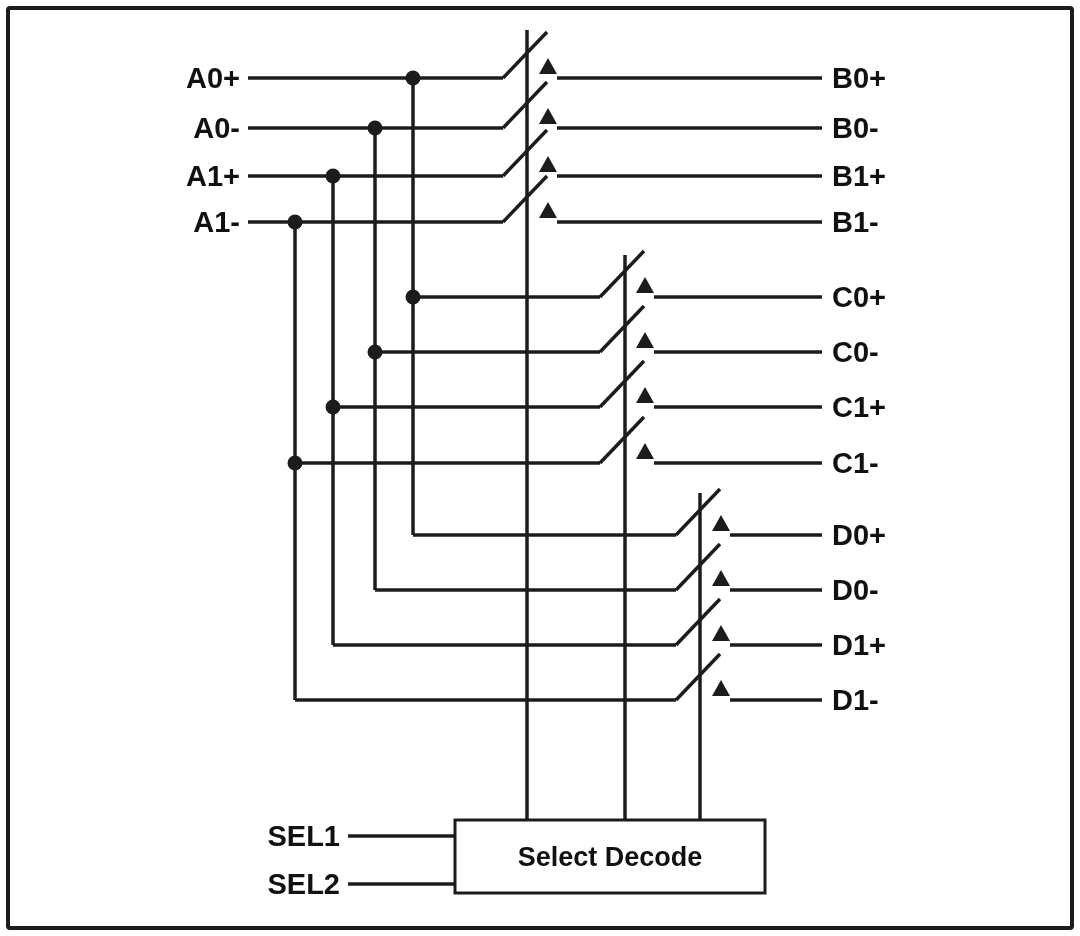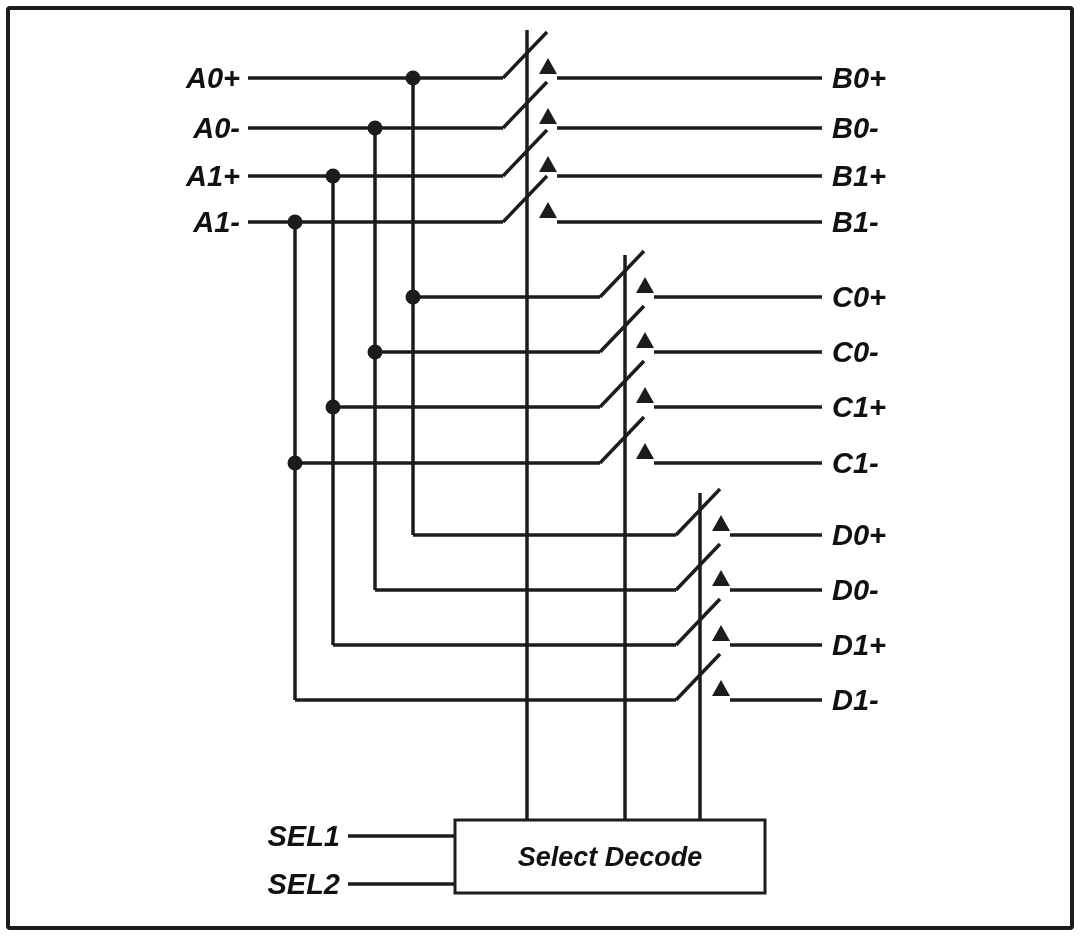--- a/index.html
+++ b/index.html
@@ -2,21 +2,20 @@
 <html><head>
 <meta charset="utf-8">
 <style>
   html,body{margin:0;padding:0;background:#ffffff;}
   .stage{
     position:relative;
     width:1080px;height:936px;
     background:#ffffff;
     font-family:"Liberation Sans",sans-serif;
     overflow:hidden;
-    font-style:italic;
   }
   svg text{
     font-family:"Liberation Sans",sans-serif;
     font-weight:bold;
     fill:#111111;
   }
 </style>
 </head>
 <body>
 

